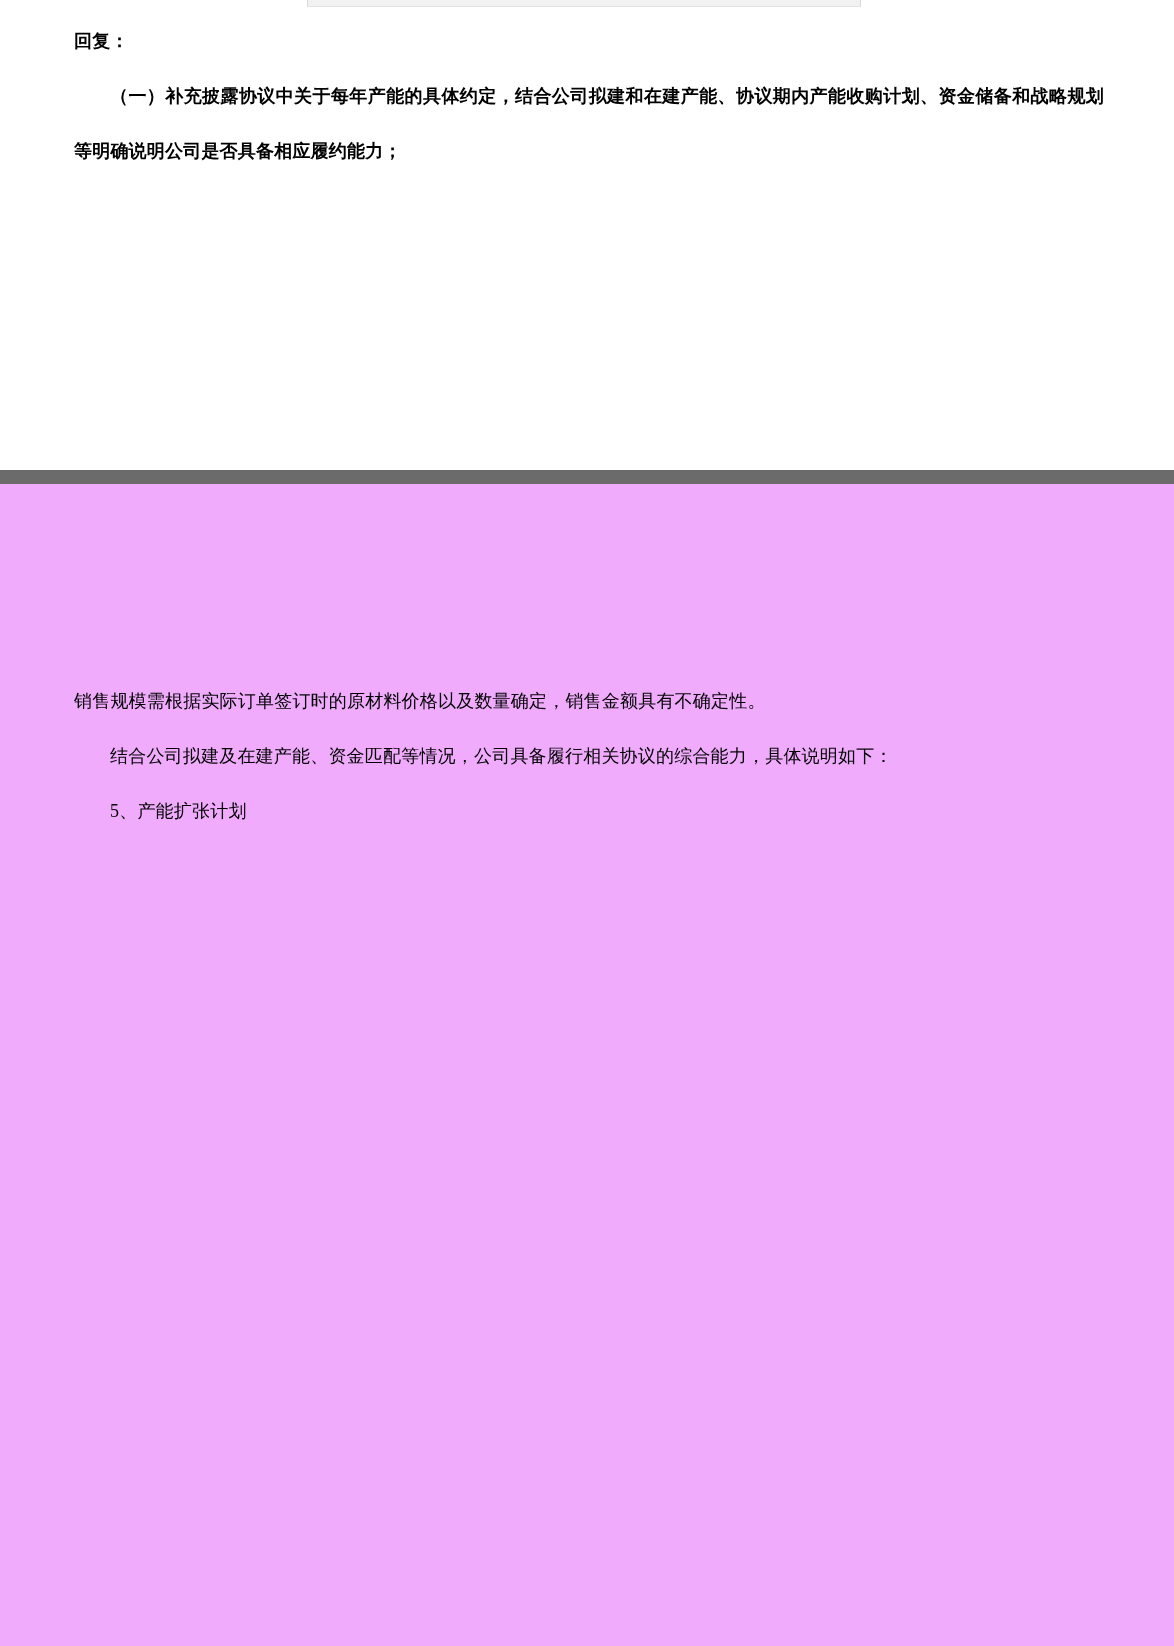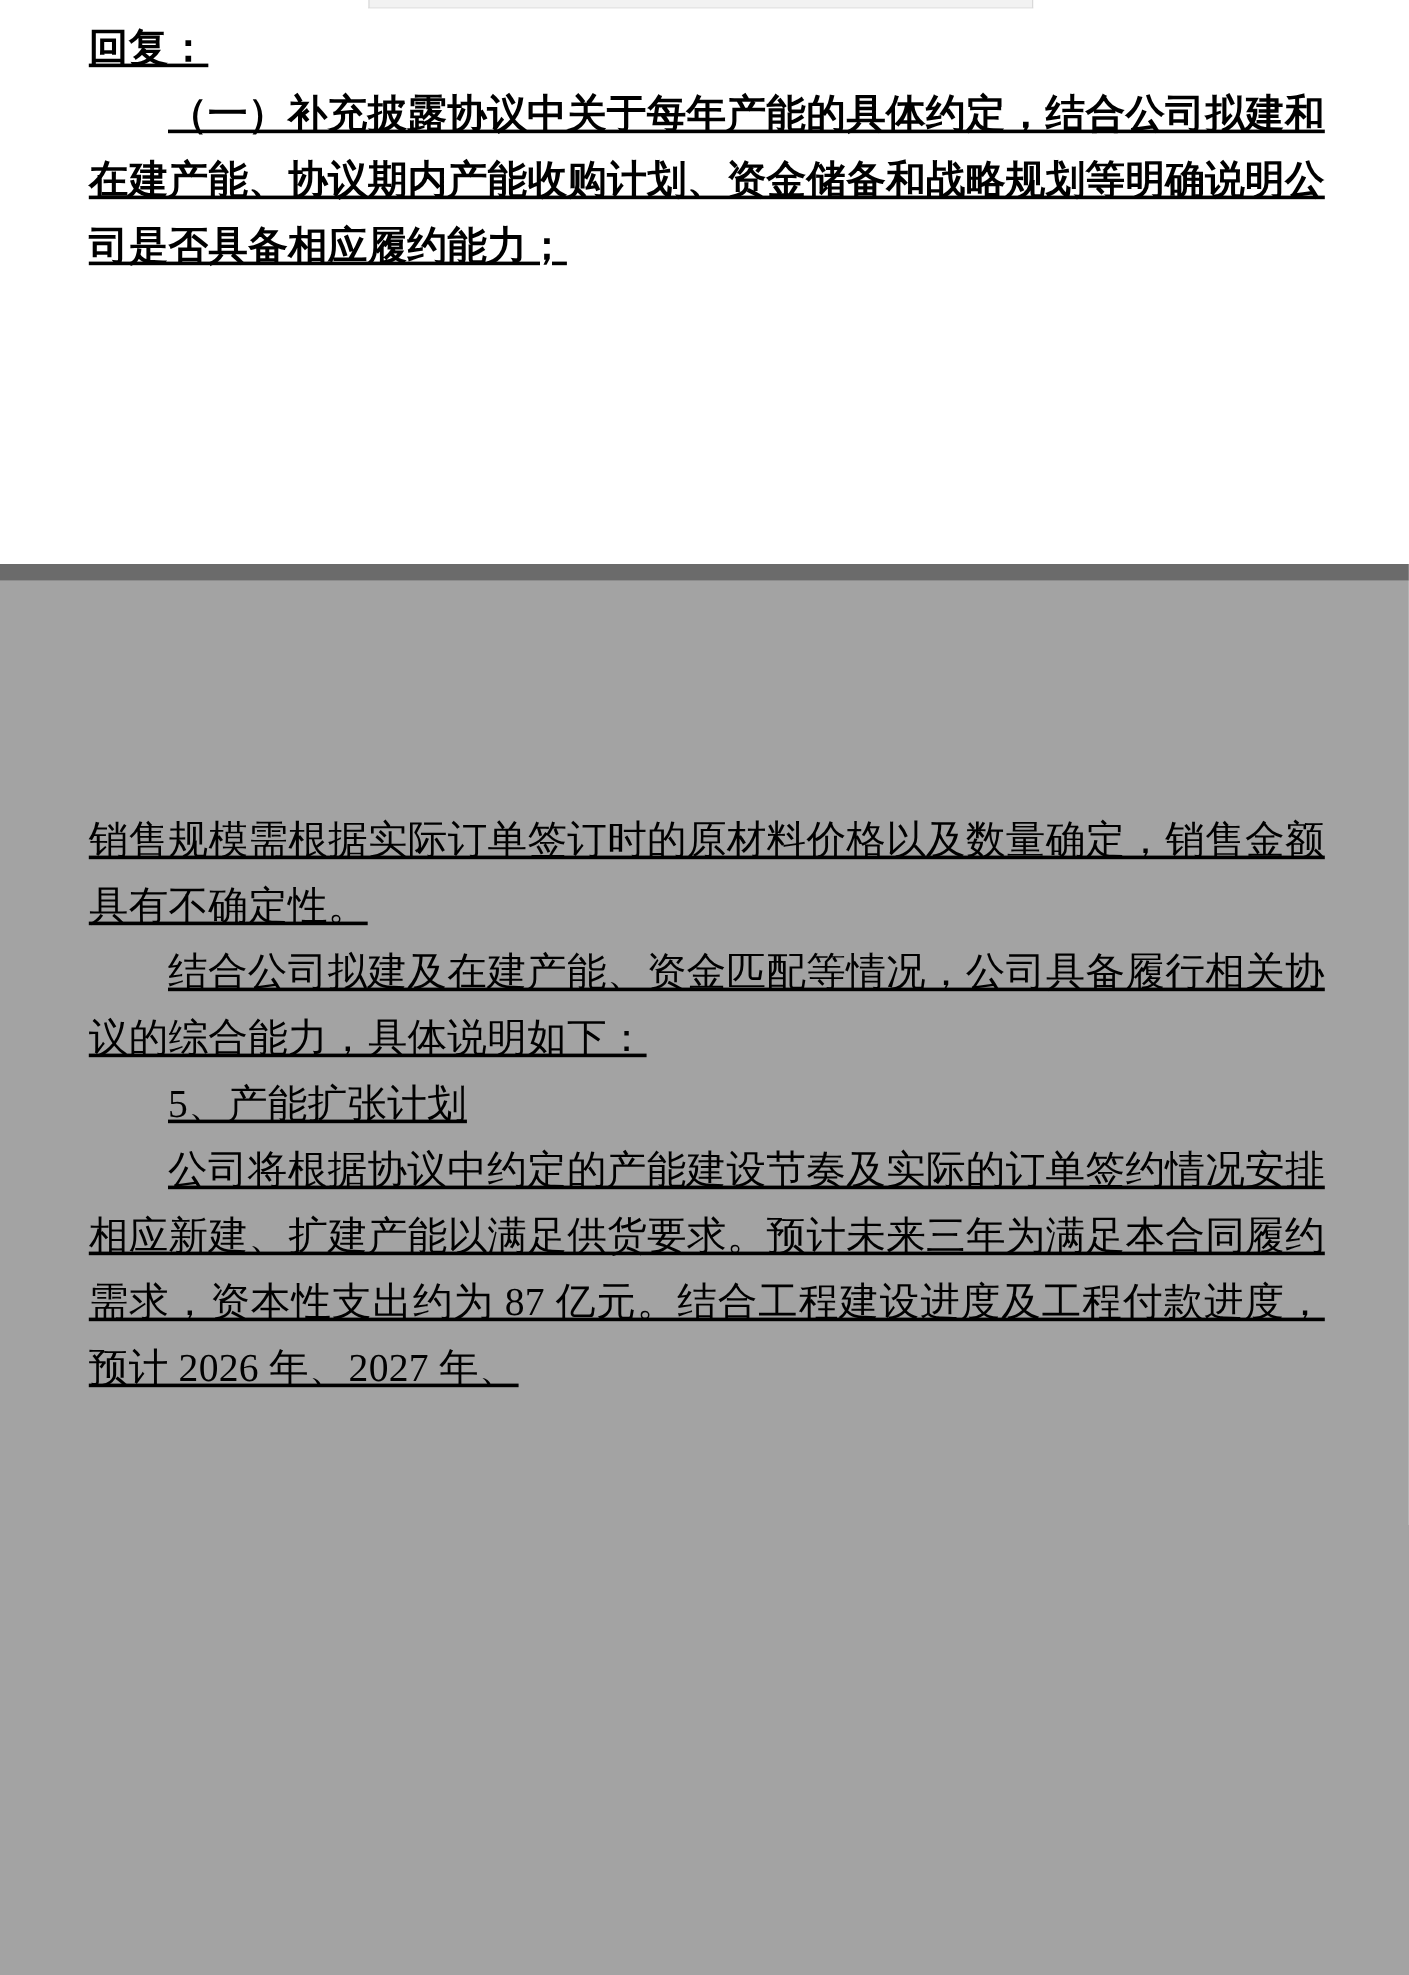--- a/index.html
+++ b/index.html
@@ -50,39 +50,38 @@
     background: #6b6b6b;
   }
 
   
   .page-bottom {
     position: absolute;
     top: 484px;
     left: 0;
     width: 1174px;
     height: 1162px;
-    background: #a3a3a3;
+    background: #f0abfc;
     box-sizing: border-box;
   }
 
   .text-block {
     position: absolute;
     left: 74px;
     width: 1030px;
   }
 
   p.para {
     margin: 0 0 0 0;
-    font-size: 33px;
+    font-size: 18px;
     line-height: 55px;
     letter-spacing: 0.2px;
     text-align: justify;
     text-justify: inter-ideograph;
     font-weight: 400;
-    text-decoration: underline;
   }
   p.para.indent {
     text-indent: 2em;
   }
   p.bold {
     font-weight: 700;
   }
 </style>
 </head>
 <body>
@@ -106,15 +105,14 @@
   <div class="text-block" style="top: 190px;">
 
     <p class="para">销售规模需根据实际订单签订时的原材料价格以及数量确定，销售金额具有不确定性。</p>
 
     <p class="para indent">结合公司拟建及在建产能、资金匹配等情况，公司具备履行相关协议的综合能力，具体说明如下：</p>
 
     <p class="para indent">5、产能扩张计划</p>
 
 
 
-    <p class="para indent">公司将根据协议中约定的产能建设节奏及实际的订单签约情况安排相应新建、扩建产能以满足供货要求。预计未来三年为满足本合同履约需求，资本性支出约为 87 亿元。结合工程建设进度及工程付款进度，预计 2026 年、2027 年、</p>
   </div>
 </div>
 
 </body></html>

